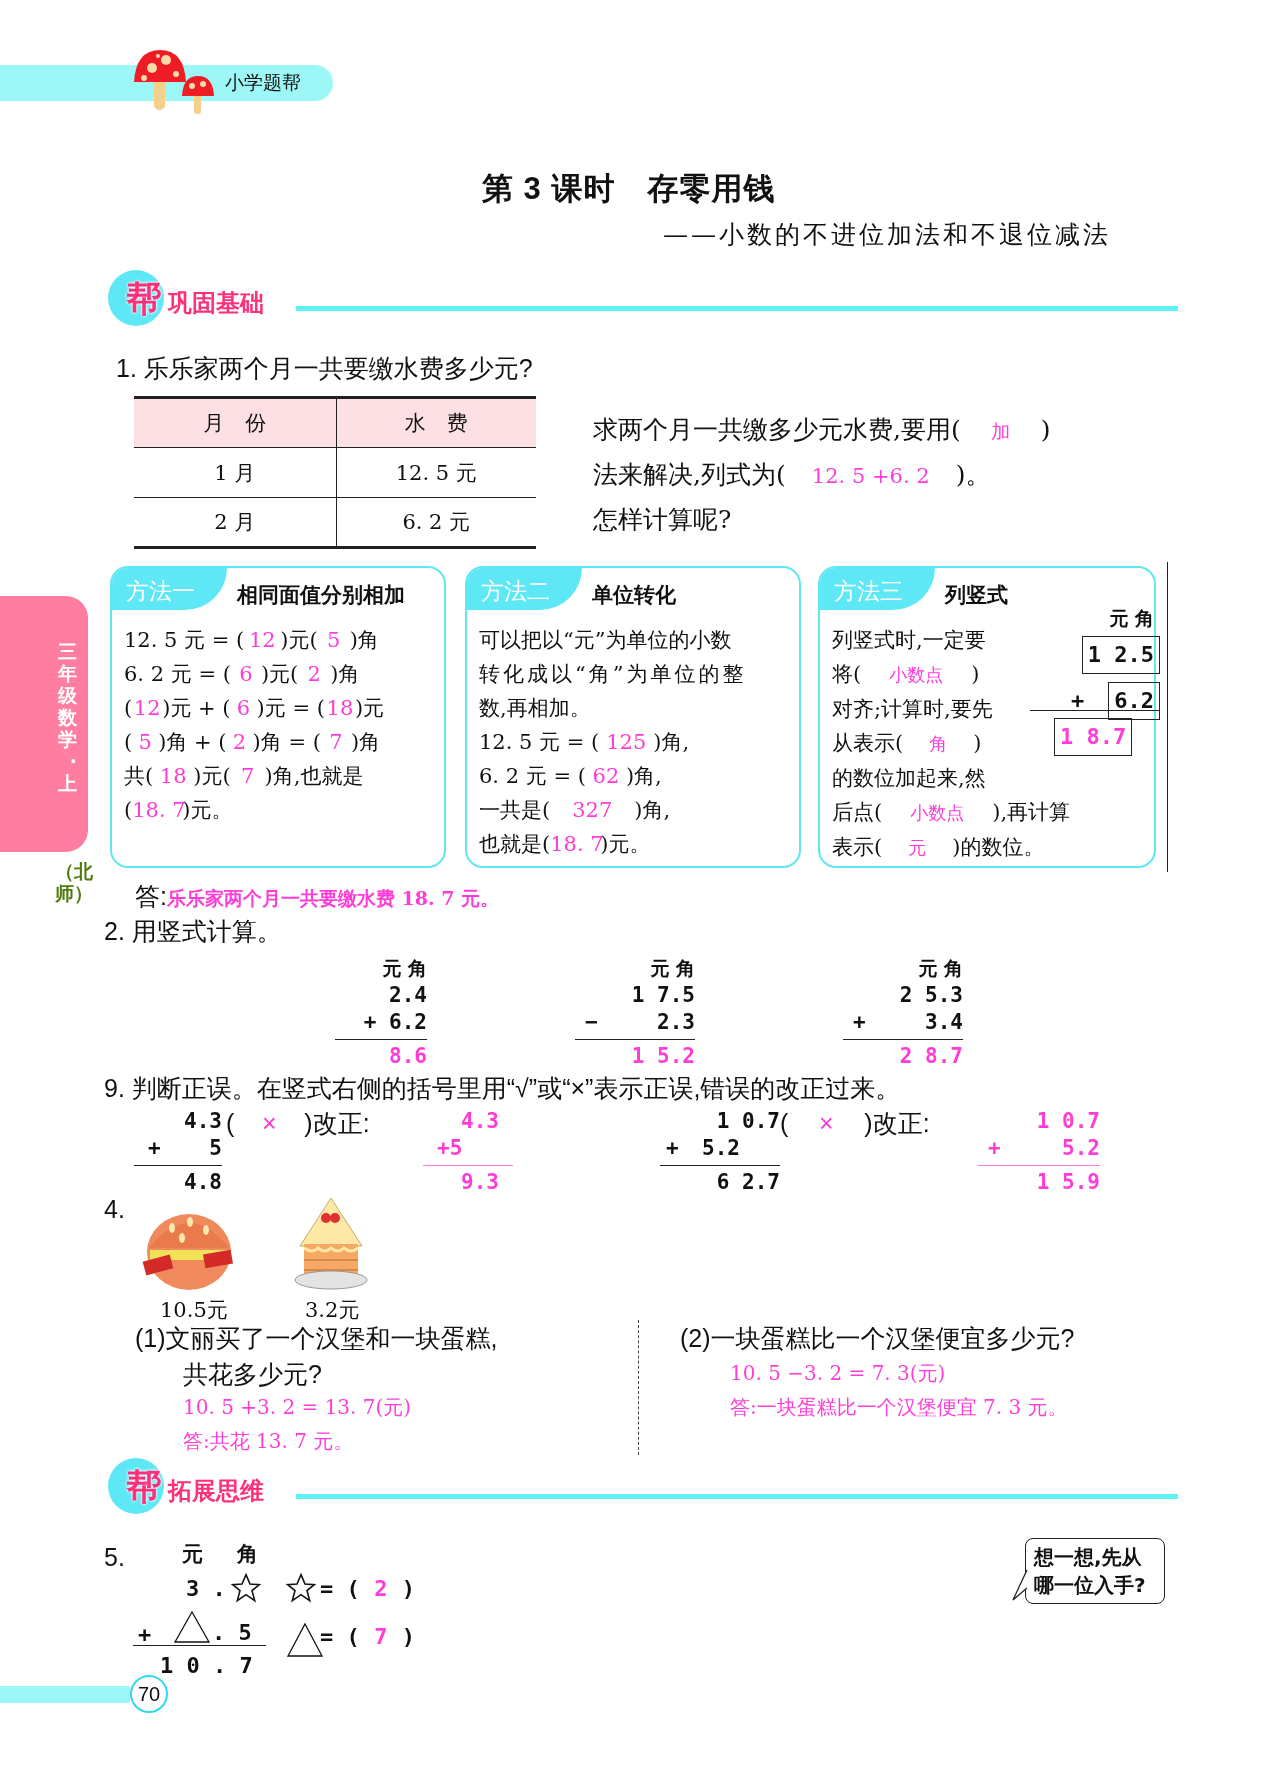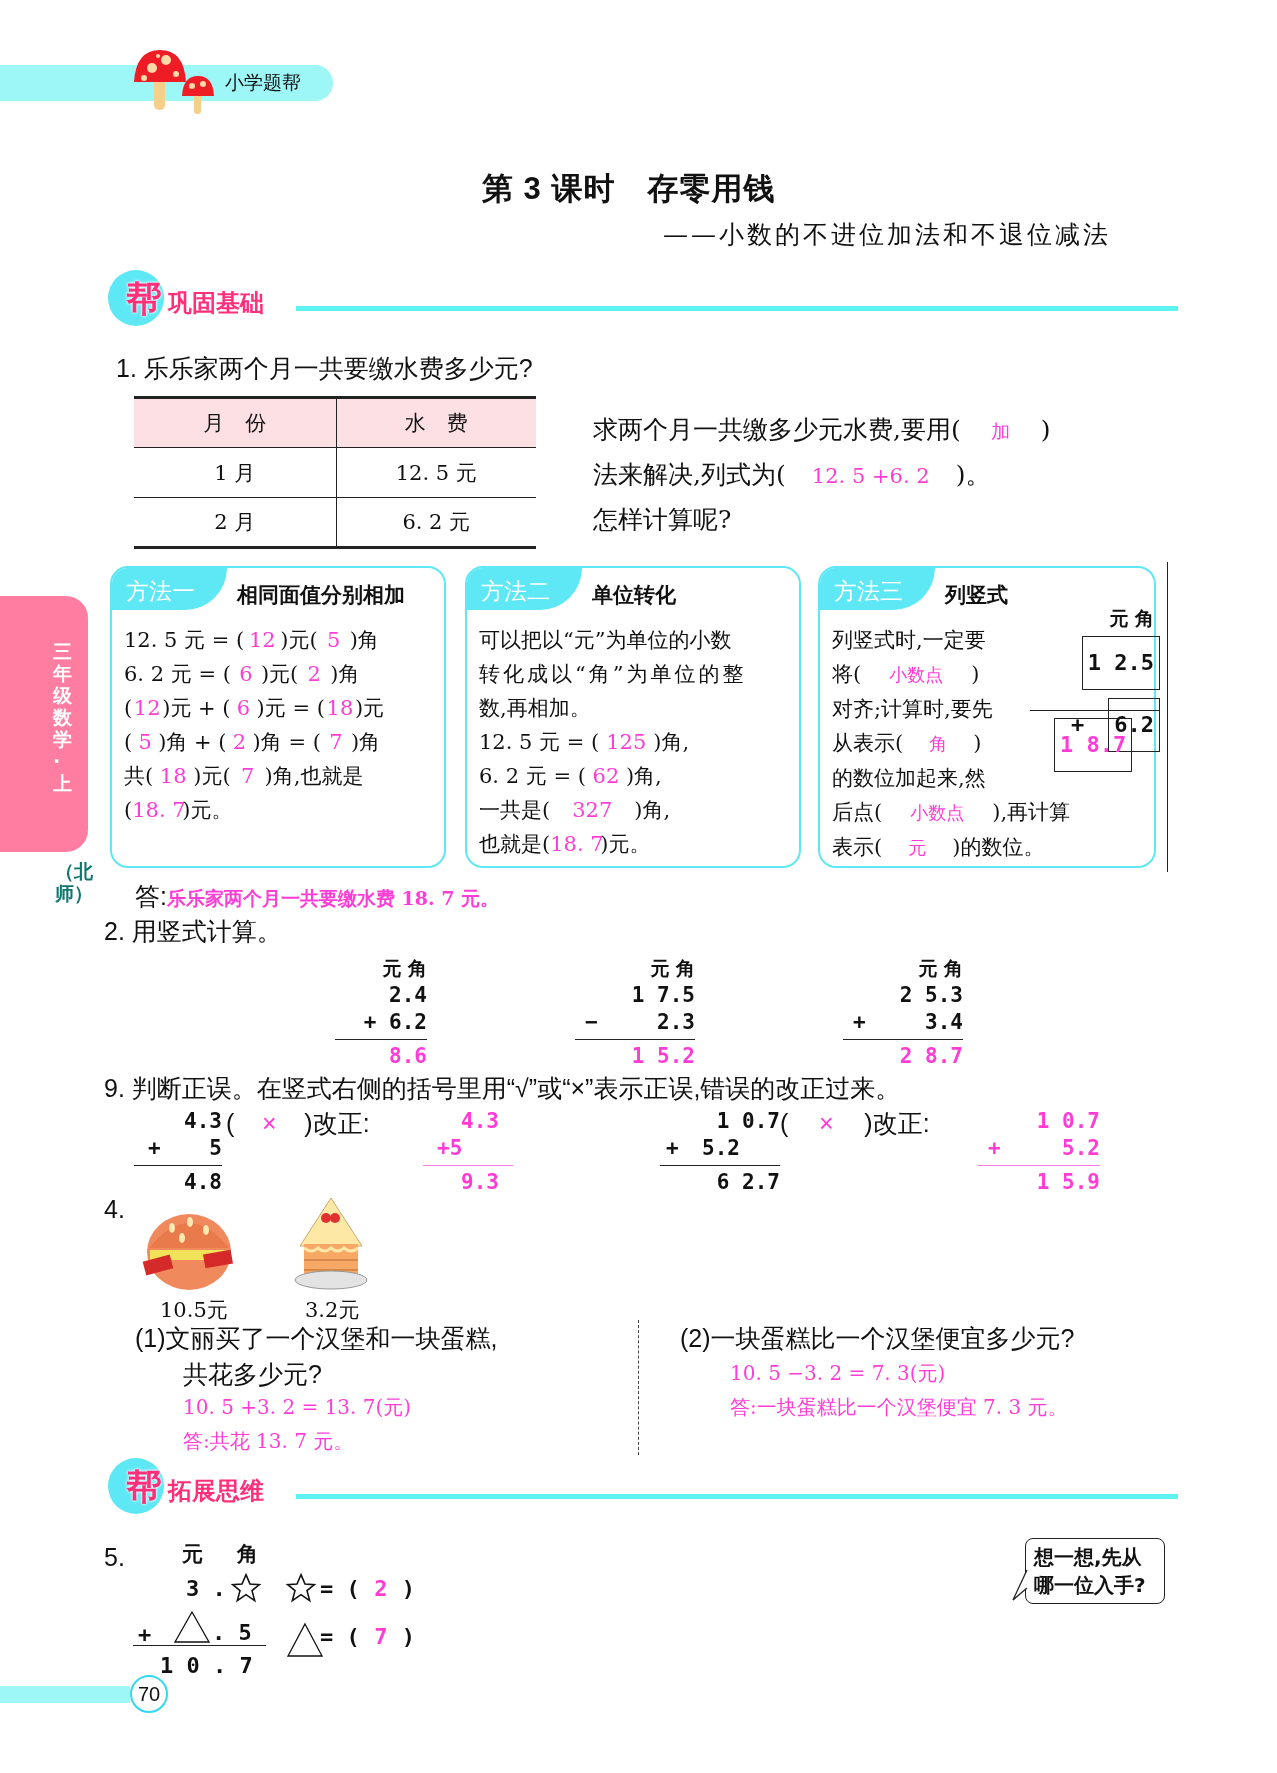--- a/index.html
+++ b/index.html
@@ -38,31 +38,31 @@
 
   .rtext { font-size: 25px; line-height: 44px; }
 
   
   .mbox { top: 566px; height: 302px; border: 2px solid #5ee8f5; border-radius: 18px; background: #fff; overflow: hidden; }
   .mtab { position: absolute; left: 0; top: 0; width: 115px; height: 42px; background: #5ee8f5; border-radius: 0 0 60px 0; color: #fff; font-size: 23px; padding: 8px 0 0 14px; font-family: "DejaVu Sans", sans-serif; }
   .mtitle { position: absolute; left: 125px; top: 13px; font-size: 21px; font-weight: bold; font-family: "DejaVu Sans", sans-serif; }
   .mbody { position: absolute; left: 12px; top: 55px; font-size: 21px; line-height: 34px; white-space: nowrap; }
   .paren { display: inline-block; text-align: center; }
 
-  .vbox { display: inline-block; border: 1.5px solid #222; padding: 12px 5px; font-size: 22px; font-weight: bold; font-family: "DejaVu Sans Mono", monospace; line-height: 28px; }
+  .vbox { display: inline-block; border: 1.5px solid #222; padding: 4px 5px; font-size: 22px; font-weight: bold; font-family: "DejaVu Sans Mono", monospace; line-height: 28px; }
 
   
   .vcalc { text-align: right; font-family: "DejaVu Sans Mono", "Liberation Mono", monospace; font-weight: bold; font-size: 21px; line-height: 27px; }
   .vline { border-top: 1.5px solid #222; margin: 3px 0; }
   .vline.pinkl { border-color: #ff7ae3; }
 
   
   .side-tab { left: 0; top: 596px; width: 88px; height: 256px; background: #ff7da0; border-radius: 0 22px 22px 0; }
-  .side-text { left: 53px; top: 640px; width: 24px; font-size: 19px; color: #fff; line-height: 22px; text-align: left; font-family: "DejaVu Sans", sans-serif; font-weight: bold; }
-  .side-pub { left: 55px; top: 860px; width: 22px; font-size: 19px; color: #0f766e; line-height: 22px; text-align: center; font-family: "DejaVu Sans", sans-serif; font-weight: bold; }
+  .side-text { left: 53px; top: 640px; width: 24px; font-size: 19px; color: #fff; line-height: 22px; text-align: right; font-family: "DejaVu Sans", sans-serif; font-weight: bold; }
+  .side-pub { left: 55px; top: 860px; width: 22px; font-size: 19px; color: #4d7c0f; line-height: 22px; text-align: center; font-family: "DejaVu Sans", sans-serif; font-weight: bold; }
 
   .dash-v { border-left: 1.5px dashed #444; }
 
   .bubble { left: 1025px; top: 1538px; width: 140px; height: 66px; border: 1.5px solid #222; border-radius: 8px; font-size: 20px; font-weight: bold; line-height: 28px; padding: 4px 8px; font-family: "DejaVu Sans", sans-serif; }
 
   .pagenum-band { left: 0; top: 1686px; width: 130px; height: 17px; background: #9ef7f7; }
   .pagenum { left: 130px; top: 1675px; width: 38px; height: 38px; border: 2px solid #30d9f0; border-radius: 50%; text-align: center; line-height: 34px; font-size: 20px; background: #fff; font-family: "Liberation Sans", sans-serif; }
 </style>
 </head>
 <body>

